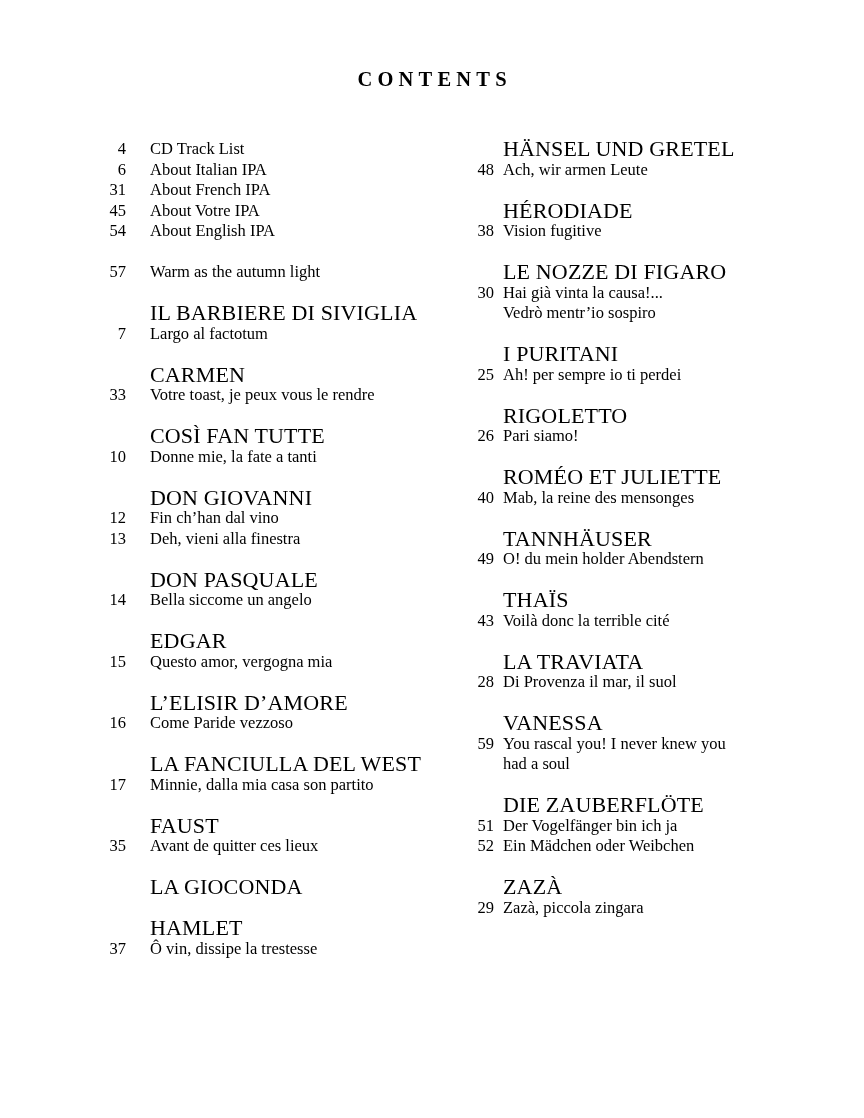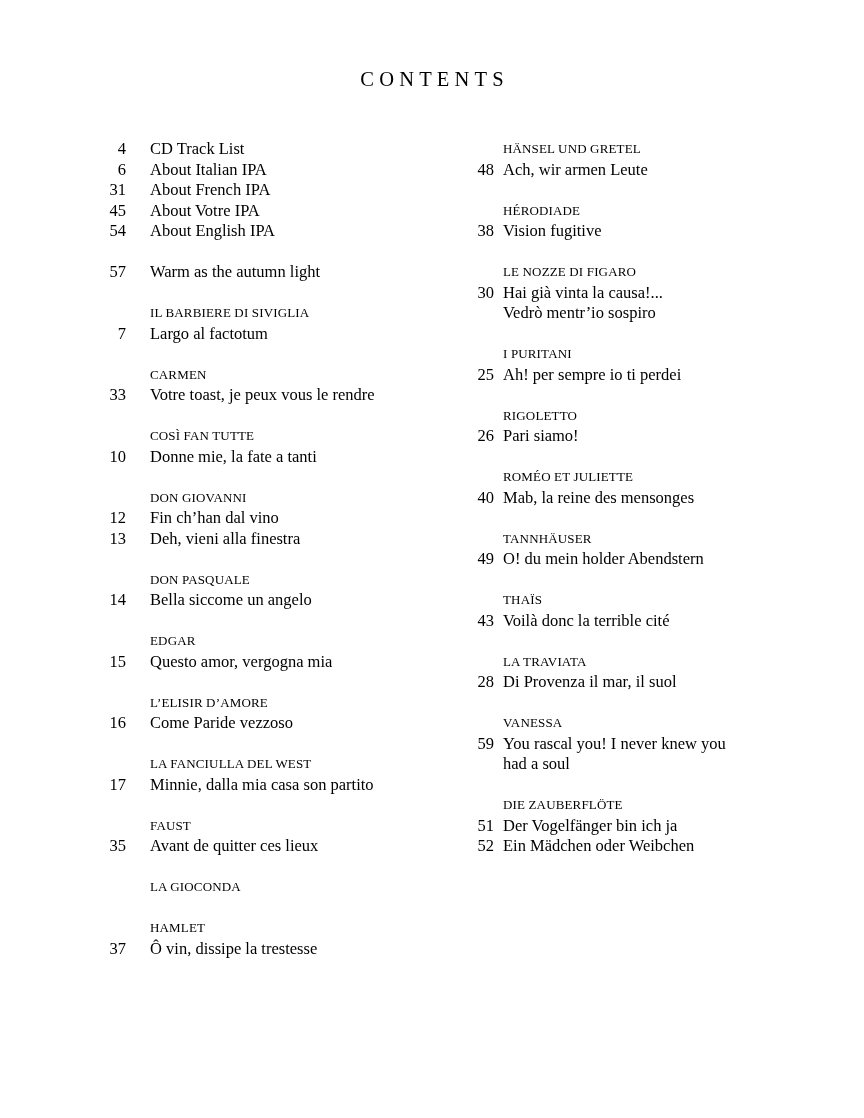--- a/index.html
+++ b/index.html
@@ -20,21 +20,21 @@
     inset: 0;
     background: #ffffff;
   }
   .page-title {
     position: absolute;
     top: 68px;
     left: 0;
     width: 864px;
     text-align: center;
     font-size: 20.5px;
-    font-weight: normal;
+    font-weight: bold;
     letter-spacing: 5.2px;
     text-indent: 5.2px;
     font-family: "Liberation Serif", "DejaVu Serif", serif;
   }
   .columns {
     position: absolute;
     top: 139px;
     left: 0;
     width: 864px;
     display: flex;
@@ -69,21 +69,21 @@
 
   .label {
     font-size: 16.5px;
     line-height: 20.5px;
     white-space: pre-line;
   }
   .col-left .label { padding-left: 9px; margin-left: 15px; }
   .col-right .label { padding-left: 9px; }
 
   .heading .label {
-    font-size: 13px;
+    font-size: 22px;
     letter-spacing: 0.15px;
   }
 </style>
 </head>
 <body>
 
 <div class="page">
 
   <div class="page-title">CONTENTS</div>
 
@@ -338,16 +338,26 @@
           </div>
           <div class="row">
             <span class="num">51</span>
             <span class="label">Der Vogelfänger bin ich ja</span>
           </div>
           <div class="row">
             <span class="num">52</span>
             <span class="label">Ein Mädchen oder Weibchen</span>
           </div>
         </div>
+        <div class="group">
+          <div class="row heading">
+            <span class="num"></span>
+            <span class="label">ZAZÀ</span>
+          </div>
+          <div class="row">
+            <span class="num">29</span>
+            <span class="label">Zazà, piccola zingara</span>
+          </div>
+        </div>
       </div>
   </div>
 
 </div>
 
 </body></html>

